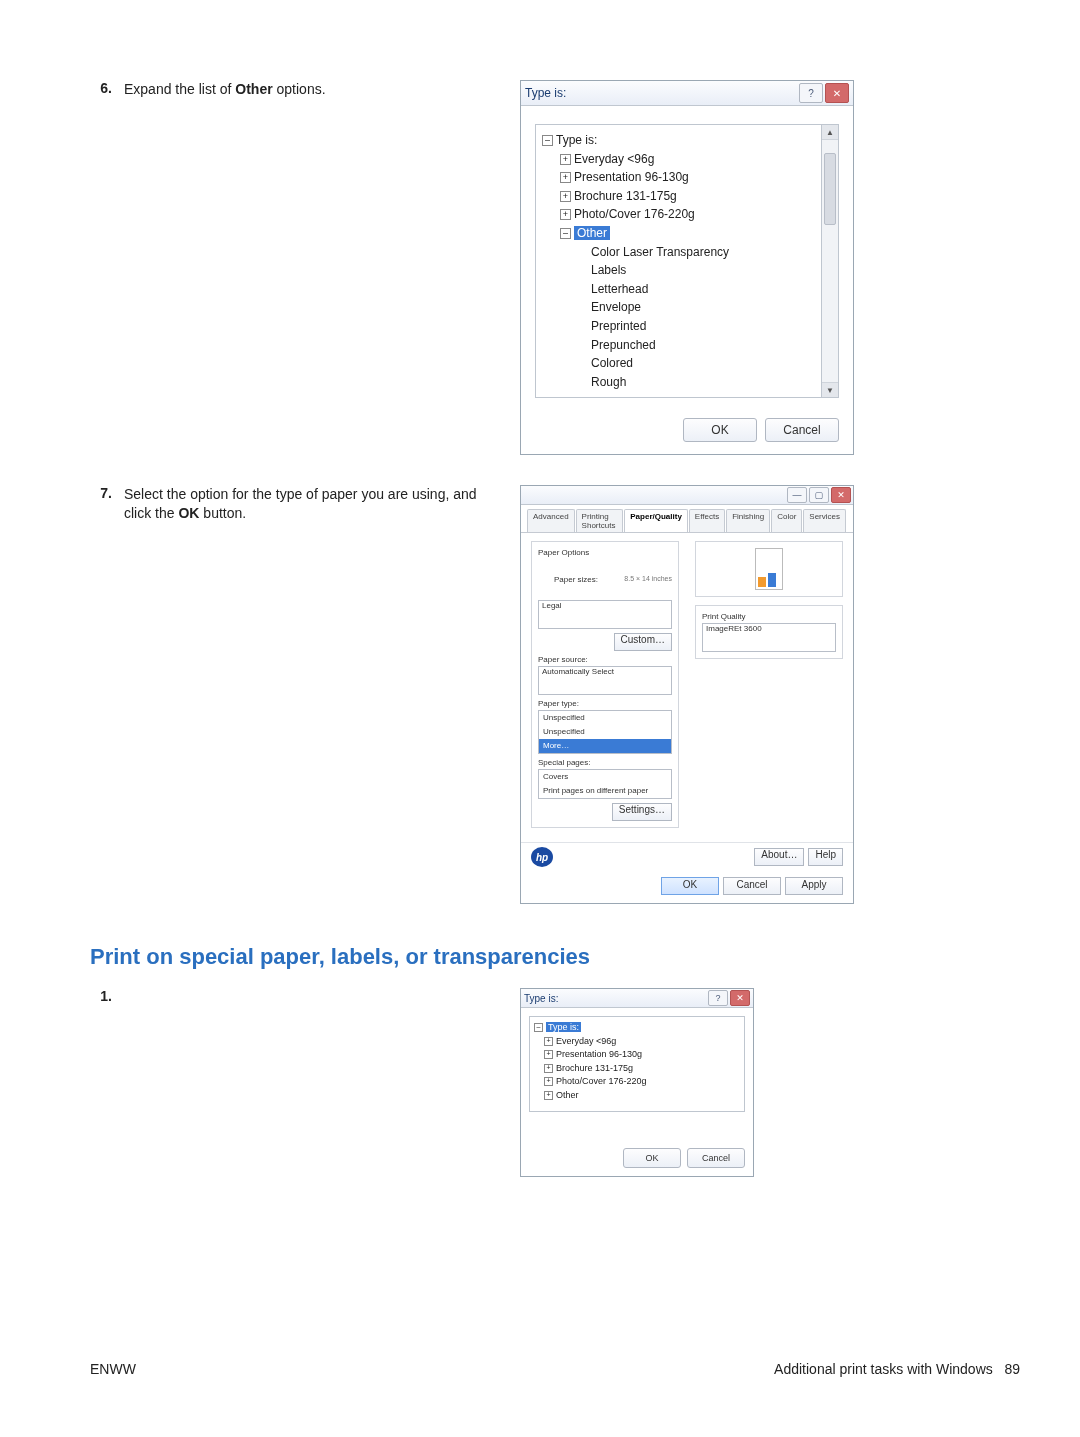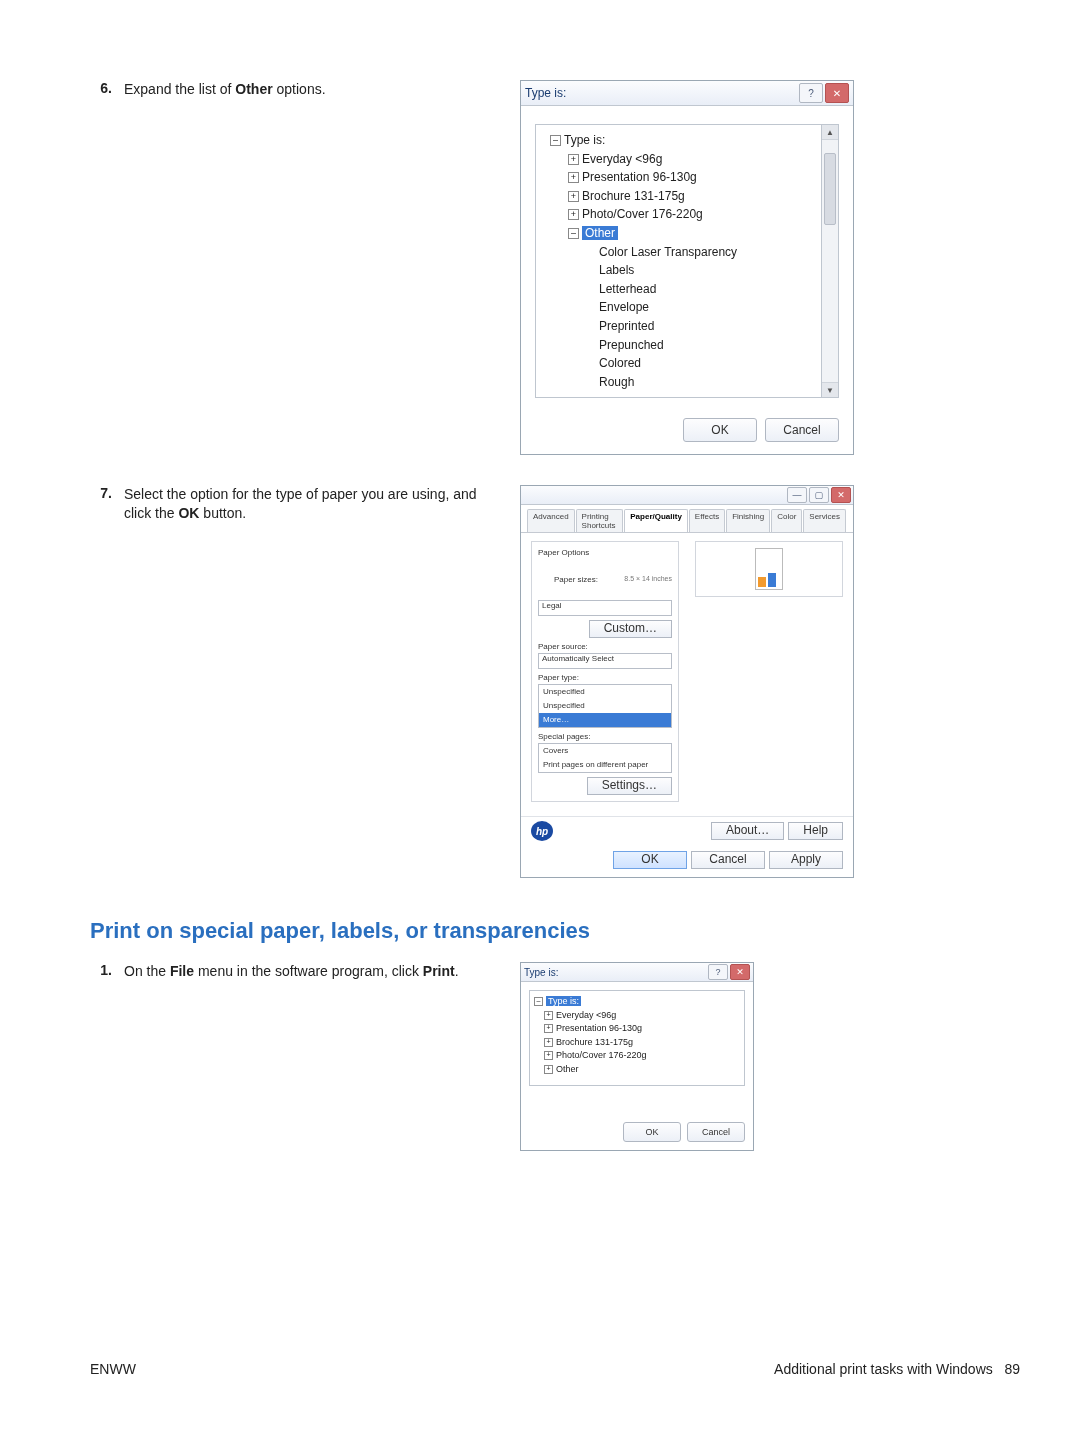--- a/index.html
+++ b/index.html
@@ -14,21 +14,21 @@
   .footer{position:absolute;bottom:60px;left:90px;right:60px;display:flex;justify-content:space-between;font-size:14px}
 
   
   .dlg1{width:332px;border:1px solid #9aa7b3;background:#fff;font-size:11px;font-family:"Segoe UI",Tahoma,sans-serif}
   .dlg1 .titlebar{height:24px;background:linear-gradient(#fbfcfe,#e9eef7);border-bottom:1px solid #c0c7d0;display:flex;align-items:center;justify-content:space-between;padding:0 4px}
   .dlg1 .titlebar .title{color:#1a3c70;font-size:12px}
   .dlg1 .titlebar .btns{display:flex;gap:2px}
   .winbtn{width:22px;height:18px;border:1px solid #b0b7c2;background:#f4f6fa;border-radius:2px;display:flex;align-items:center;justify-content:center;font-size:10px;color:#4a5a78}
   .winbtn.close{background:#d36a6a;border-color:#b45252;color:#fff}
   .dlg1 .treewrap{display:flex;margin:18px 14px 12px}
-  .dlg1 .tree{flex:1;border:1px solid #bfc6cf;background:#fff;padding:6px 14px;line-height:1.55;font-size:12px;color:#222}
+  .dlg1 .tree{flex:1;border:1px solid #bfc6cf;background:#fff;padding:6px 6px;line-height:1.55;font-size:12px;color:#222}
   .dlg1 .scroll{width:16px;border:1px solid #bfc6cf;border-left:none;position:relative;background:#f1f3f6}
   .dlg1 .scroll .up,.dlg1 .scroll .down{height:14px;background:#e4e7ec;display:flex;align-items:center;justify-content:center;font-size:8px;color:#555;border-bottom:1px solid #cfd4db}
   .dlg1 .scroll .down{position:absolute;bottom:0;left:0;right:0;border-top:1px solid #cfd4db;border-bottom:none}
   .dlg1 .scroll .thumb{position:absolute;top:28px;left:2px;right:2px;height:70px;background:#d7dbe2;border:1px solid #b8bec8;border-radius:2px}
   .dlg1 .tree ul{list-style:none;margin:0;padding-left:18px}
   .dlg1 .tree > ul{padding-left:0}
   .dlg1 .tree li{white-space:nowrap}
   .dlg1 .tree .tog{display:inline-block;width:9px;height:9px;border:1px solid #888;background:#fff;margin-right:3px;font-size:9px;line-height:8px;text-align:center;vertical-align:1px}
   .dlg1 .tree .sp{display:inline-block;width:13px}
   .dlg1 .tree .sel{background:#3a7bd5;color:#fff;padding:0 3px}
@@ -40,22 +40,22 @@
   .dlg2 .titlebar{height:18px;background:linear-gradient(#fbfcfe,#e9eef7);border-bottom:1px solid #c0c7d0;display:flex;align-items:center;justify-content:flex-end;padding:0 2px;gap:2px}
   .dlg2 .winbtn{width:18px;height:14px;font-size:9px}
   .dlg2 .tabs{display:flex;padding:4px 6px 0;gap:0;border-bottom:1px solid #c5cad2}
   .dlg2 .tab{padding:2px 5px;border:1px solid #c5cad2;border-bottom:none;background:#f1f3f6;font-size:8px;color:#444;border-radius:2px 2px 0 0;margin-right:1px}
   .dlg2 .tab.active{background:#fff;font-weight:bold;color:#000}
   .dlg2 .body{padding:8px 10px;display:flex;gap:16px}
   .dlg2 .col{flex:1}
   .dlg2 .grp{border:1px solid #d2d6dd;padding:6px;margin-bottom:6px}
   .dlg2 .lbl{font-size:8px;margin-bottom:2px}
   .dlg2 .hint{font-size:7px;color:#777;text-align:right;margin-bottom:2px}
-  .dlg2 select, .dlg2 .dropdown{width:100%;height:16px;border:1px solid #b8bec8;background:#fff;font-size:8px;box-sizing:border-box;padding:0 3px;appearance:none}
-  .dlg2 .smallbtn{height:16px;padding:0 14px;border:1px solid #b0b7c2;background:linear-gradient(#fdfdfe,#ecf0f7);font-size:12px;margin-top:4px;float:right}
+  .dlg2 select, .dlg2 .dropdown{width:100%;height:29px;border:1px solid #b8bec8;background:#fff;font-size:8px;box-sizing:border-box;padding:0 3px;appearance:none}
+  .dlg2 .smallbtn{height:16px;padding:0 6px;border:1px solid #b0b7c2;background:linear-gradient(#fdfdfe,#ecf0f7);font-size:10px;margin-top:4px;float:right}
   .dlg2 .droplist{border:1px solid #b8bec8}
   .dlg2 .droplist .drow{height:14px;line-height:14px;padding:0 4px;font-size:8px}
   .dlg2 .droplist .dsel{background:#3a7bd5;color:#fff}
   .dlg2 .preview{border:1px solid #d2d6dd;height:54px;margin-bottom:8px;display:flex;align-items:center;justify-content:center;background:#fff}
   .dlg2 .preview .sheet{width:26px;height:40px;border:1px solid #bbb;position:relative}
   .dlg2 .preview .sheet::before{content:"";position:absolute;bottom:2px;left:2px;width:8px;height:10px;background:#f29a2e}
   .dlg2 .preview .sheet::after{content:"";position:absolute;bottom:2px;left:12px;width:8px;height:14px;background:#3a7bd5}
   .dlg2 .bottom{display:flex;justify-content:space-between;align-items:center;padding:4px 10px 6px;border-top:1px solid #e0e3e8}
   .dlg2 .hplogo{width:22px;height:20px;border-radius:50%;background:#1a4aa2;color:#fff;font-style:italic;font-weight:bold;font-size:10px;display:flex;align-items:center;justify-content:center}
   .dlg2 .brow{display:flex;gap:4px}
@@ -193,20 +193,24 @@
                 <div class="drow">Print pages on different paper</div>
               </div>
               <div class="smallbtn">Settings…</div>
               <div style="clear:both"></div>
             </div>
           </div>
           <div class="col">
             <div class="preview">
                 <div class="sheet"></div>
               </div>
+            <div class="grp">
+              <div class="lbl">Print Quality</div>
+              <div class="dropdown"><span>ImageREt 3600</span></div>
+            </div>
           </div>
         </div>
         <div class="bottom">
           <div class="hplogo">
               <span>hp</span>
             </div>
           <div class="brow">
             <div class="smallbtn">About…</div>
             <div class="smallbtn">Help</div>
           </div>
@@ -219,23 +223,20 @@
       </div>
     </div>
   </div>
 
   <div class="section-heading">Print on special paper, labels, or transparencies</div>
 
   <div class="row">
     <div class="left-col">
       <div style="display:flex">
         <span class="num">1.</span>
-        <span class="instr">
-          <span>On the </span><b>File</b><span> menu in the software program, click </span><b>Print</b><span>.</span>
-        </span>
       </div>
     </div>
     <div class="right-col">
 
       <div class="dlg3">
         <div class="titlebar">
           <span class="title">Type is:</span>
           <div style="display:flex;gap:2px">
             <span class="winbtn">?</span>
             <span class="winbtn close">✕</span>

